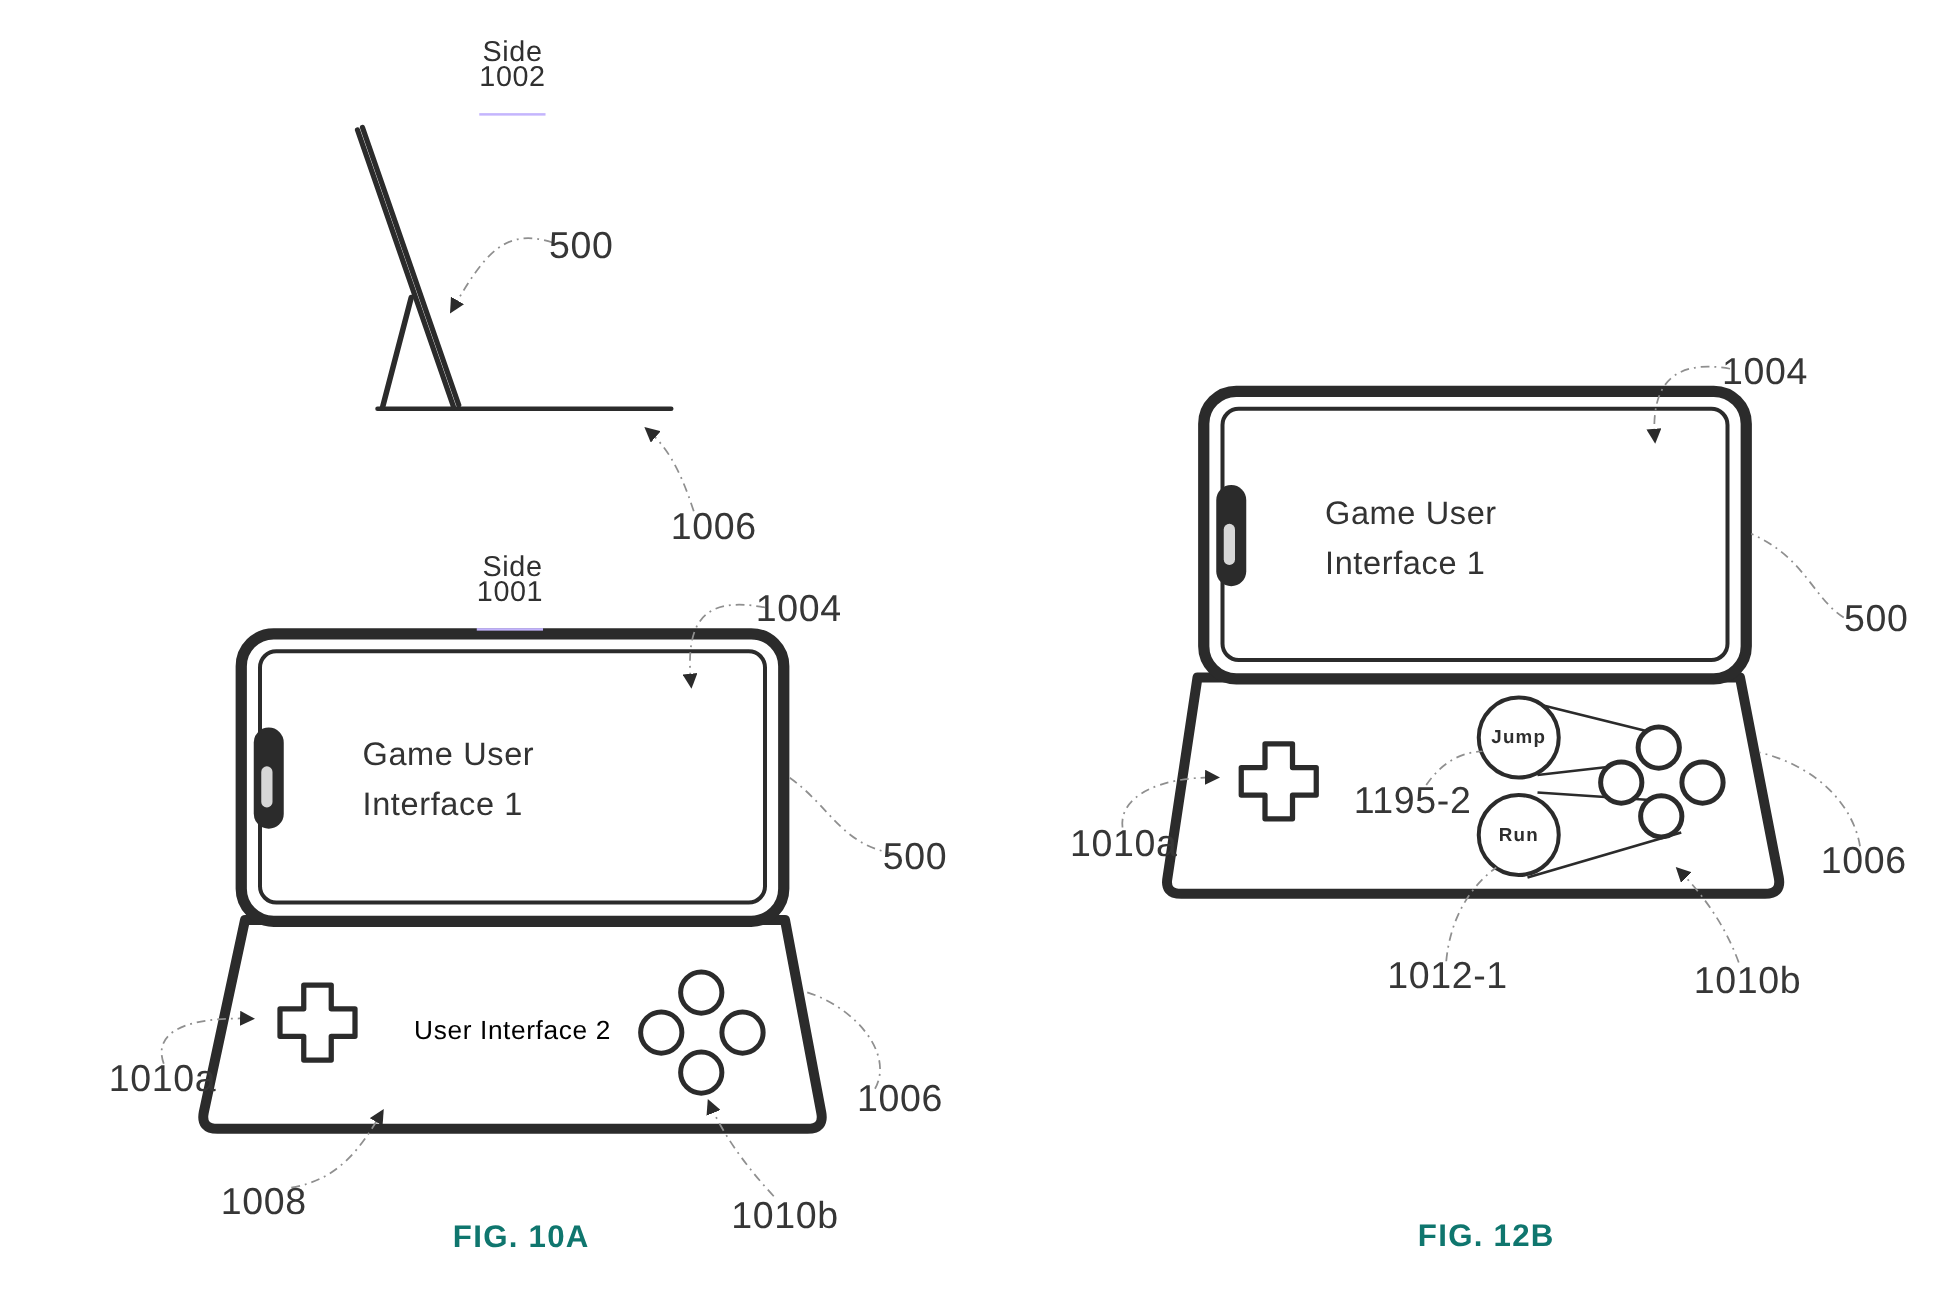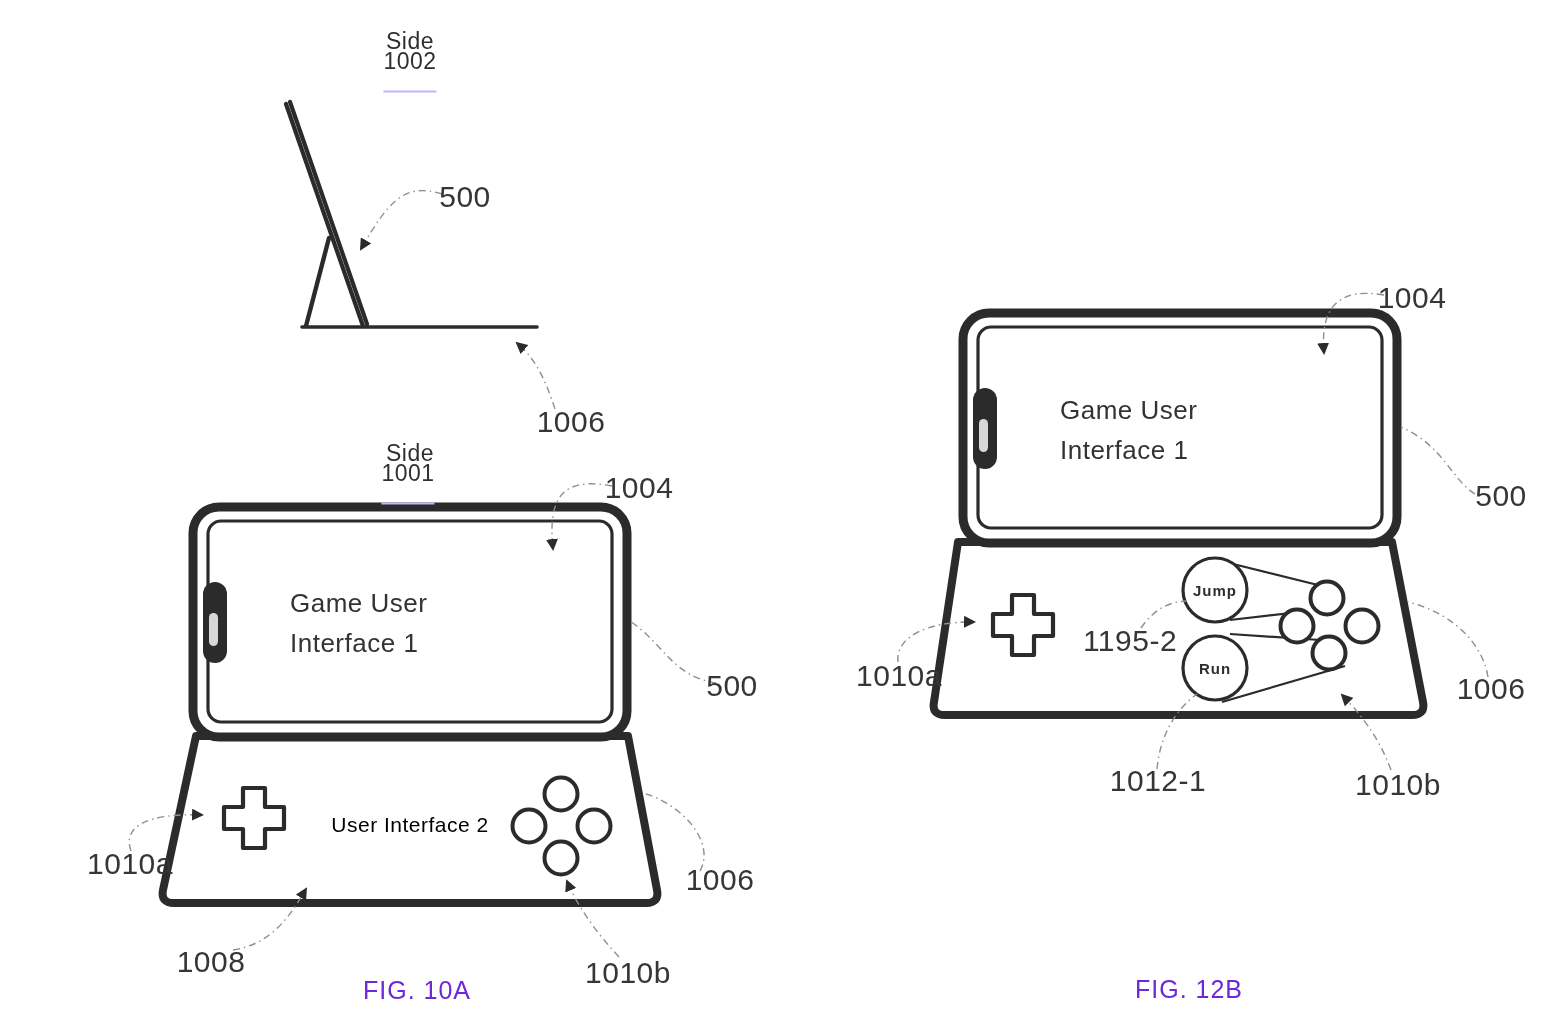--- a/index.html
+++ b/index.html
@@ -7,21 +7,21 @@
     position:relative;width:1550px;height:1036px;background:#ffffff;
     font-family:"Liberation Sans", sans-serif;color:#2e2e2e;overflow:hidden;
   }
   #art{position:absolute;left:0;top:0;z-index:1;}
   .lbl{
     position:absolute;z-index:2;transform:translate(-50%,-50%);
     font-size:30px;letter-spacing:.5px;color:#363636;white-space:nowrap;line-height:1;
   }
   .hd{font-size:23px;color:#303030;}
   .u{border-bottom:2px solid #c4b5fd;padding-bottom:18px;}
-  .cap{font-size:25px;font-weight:normal;letter-spacing:1px;color:#6d28d9;}
+  .cap{font-size:25px;font-weight:bold;letter-spacing:1px;color:#0f766e;}
   .screen-text{
     position:absolute;z-index:2;font-size:26px;line-height:40px;
     color:#333;letter-spacing:.5px;
   }
   .btn-text{
     position:absolute;z-index:2;transform:translate(-50%,-50%);
     font-size:15px;letter-spacing:1px;color:#2e2e2e;font-weight:600;
   }
   .ctrl-text{
     position:absolute;z-index:2;transform:translate(-50%,-50%);

